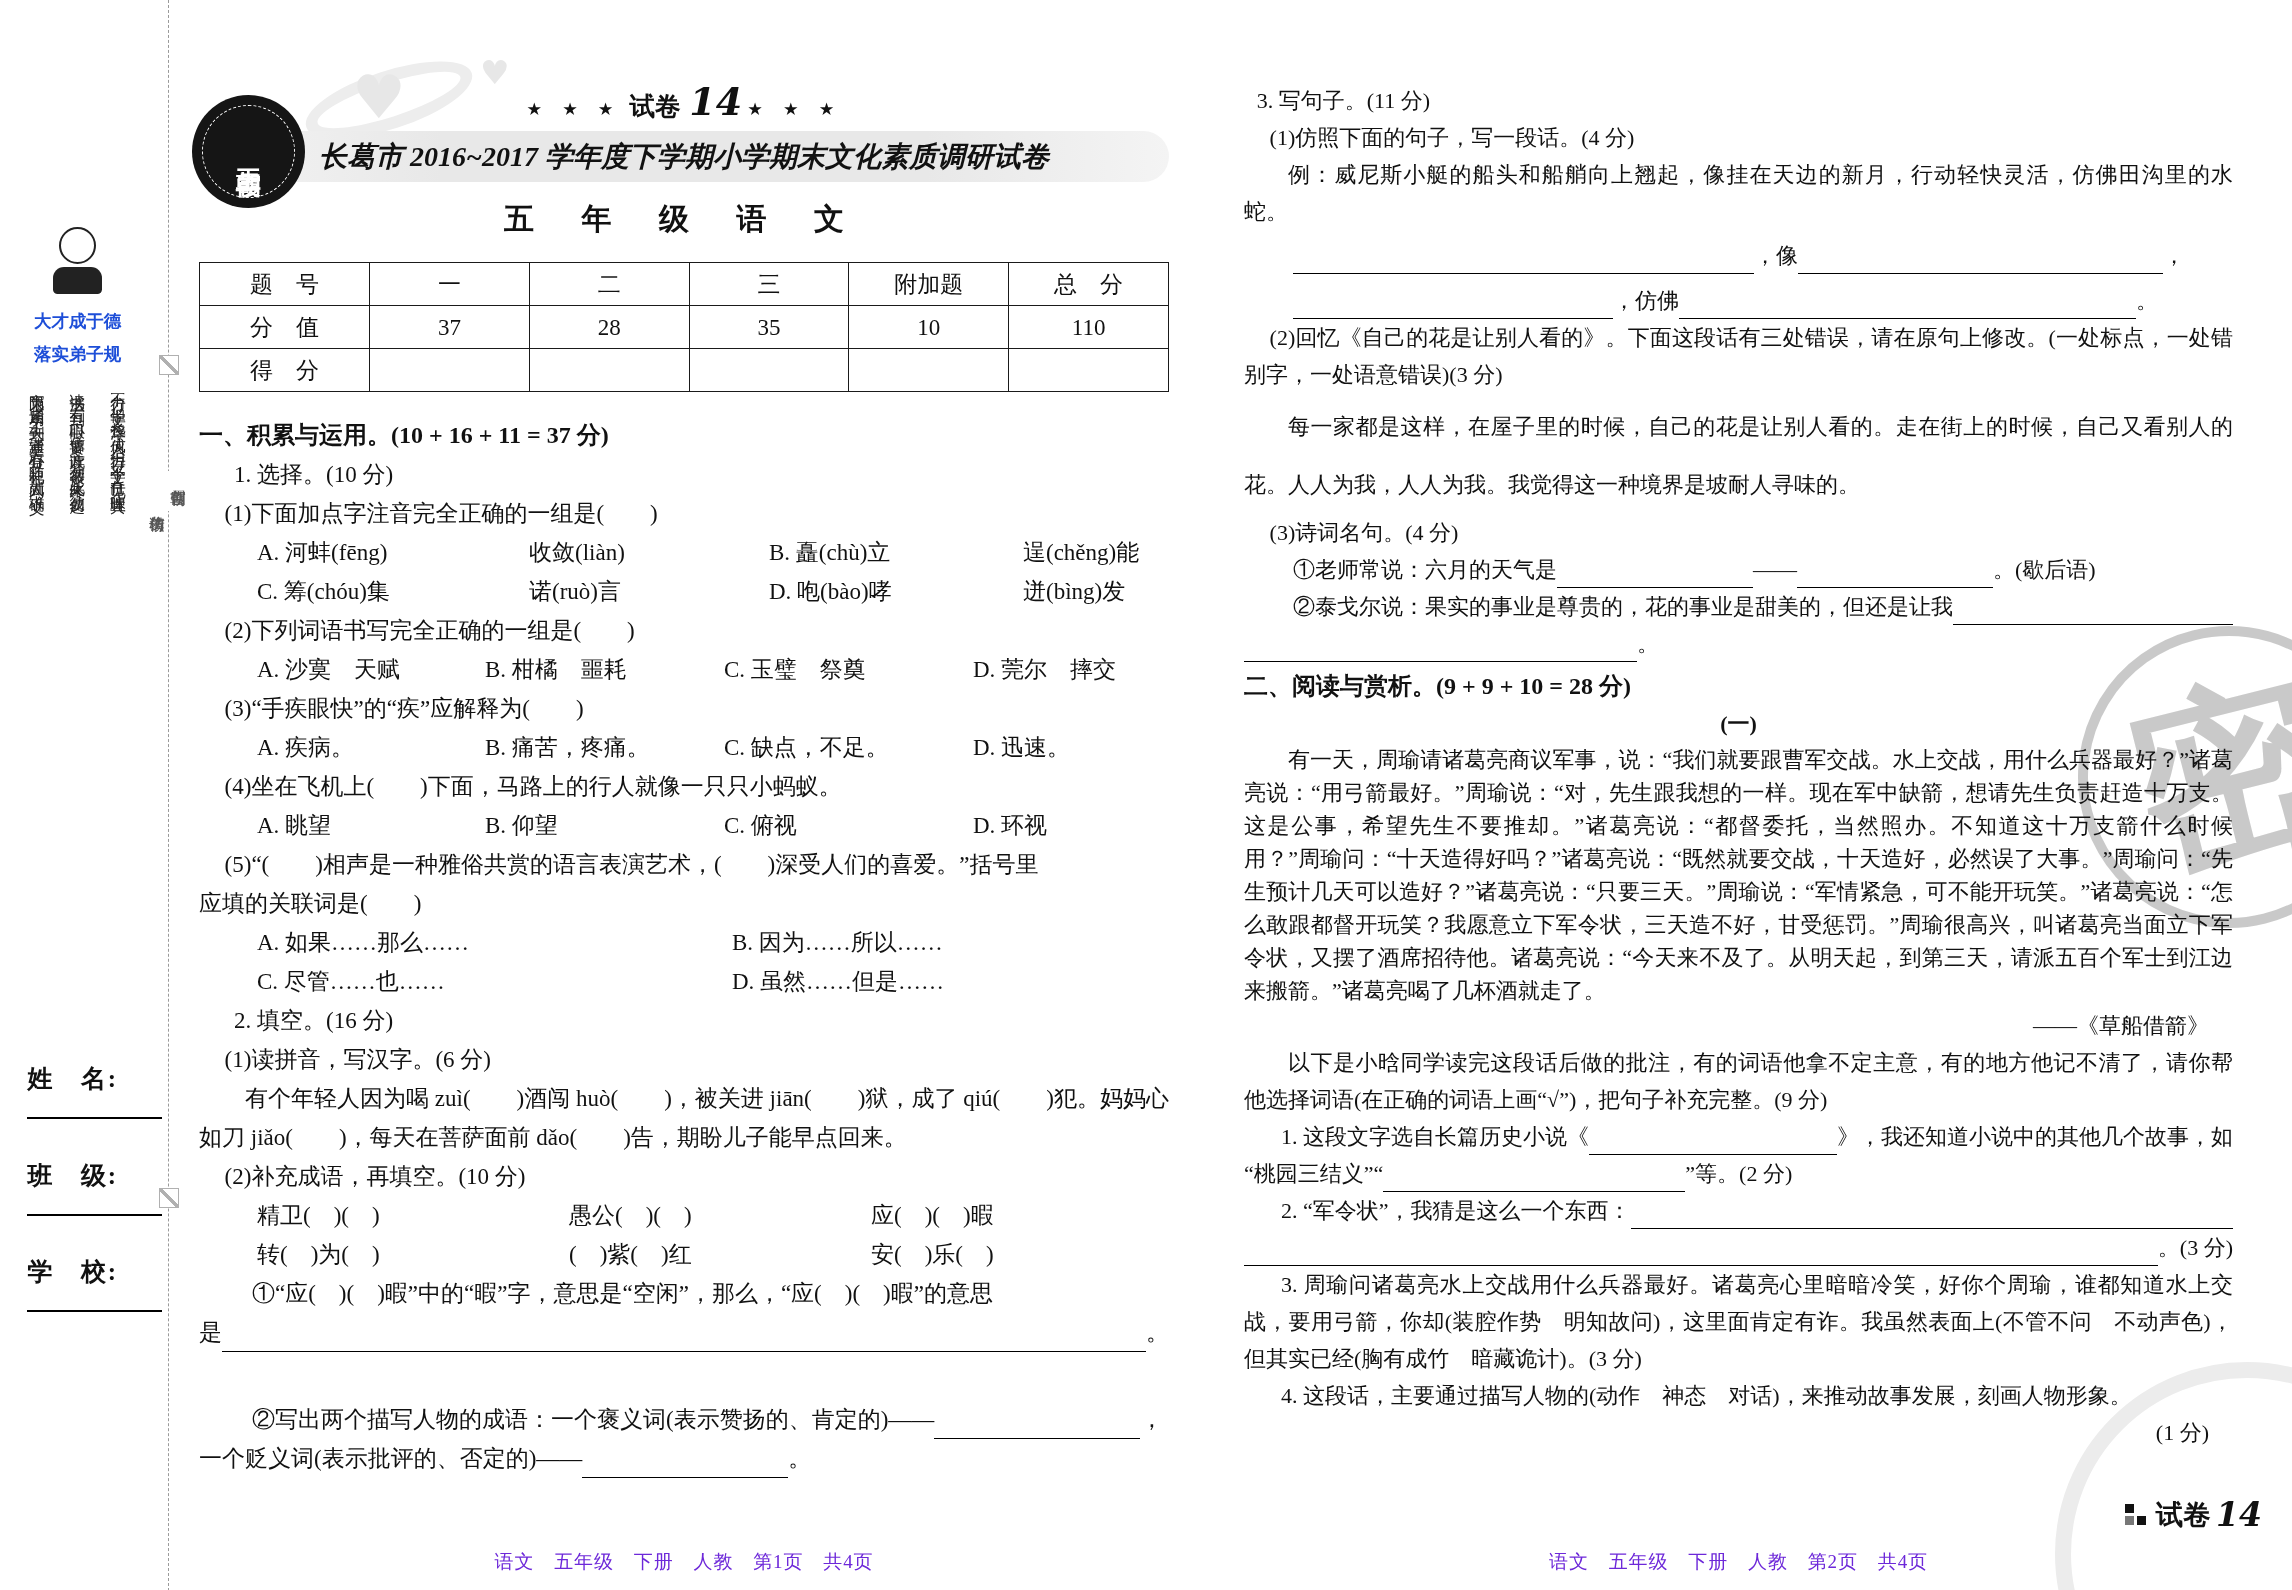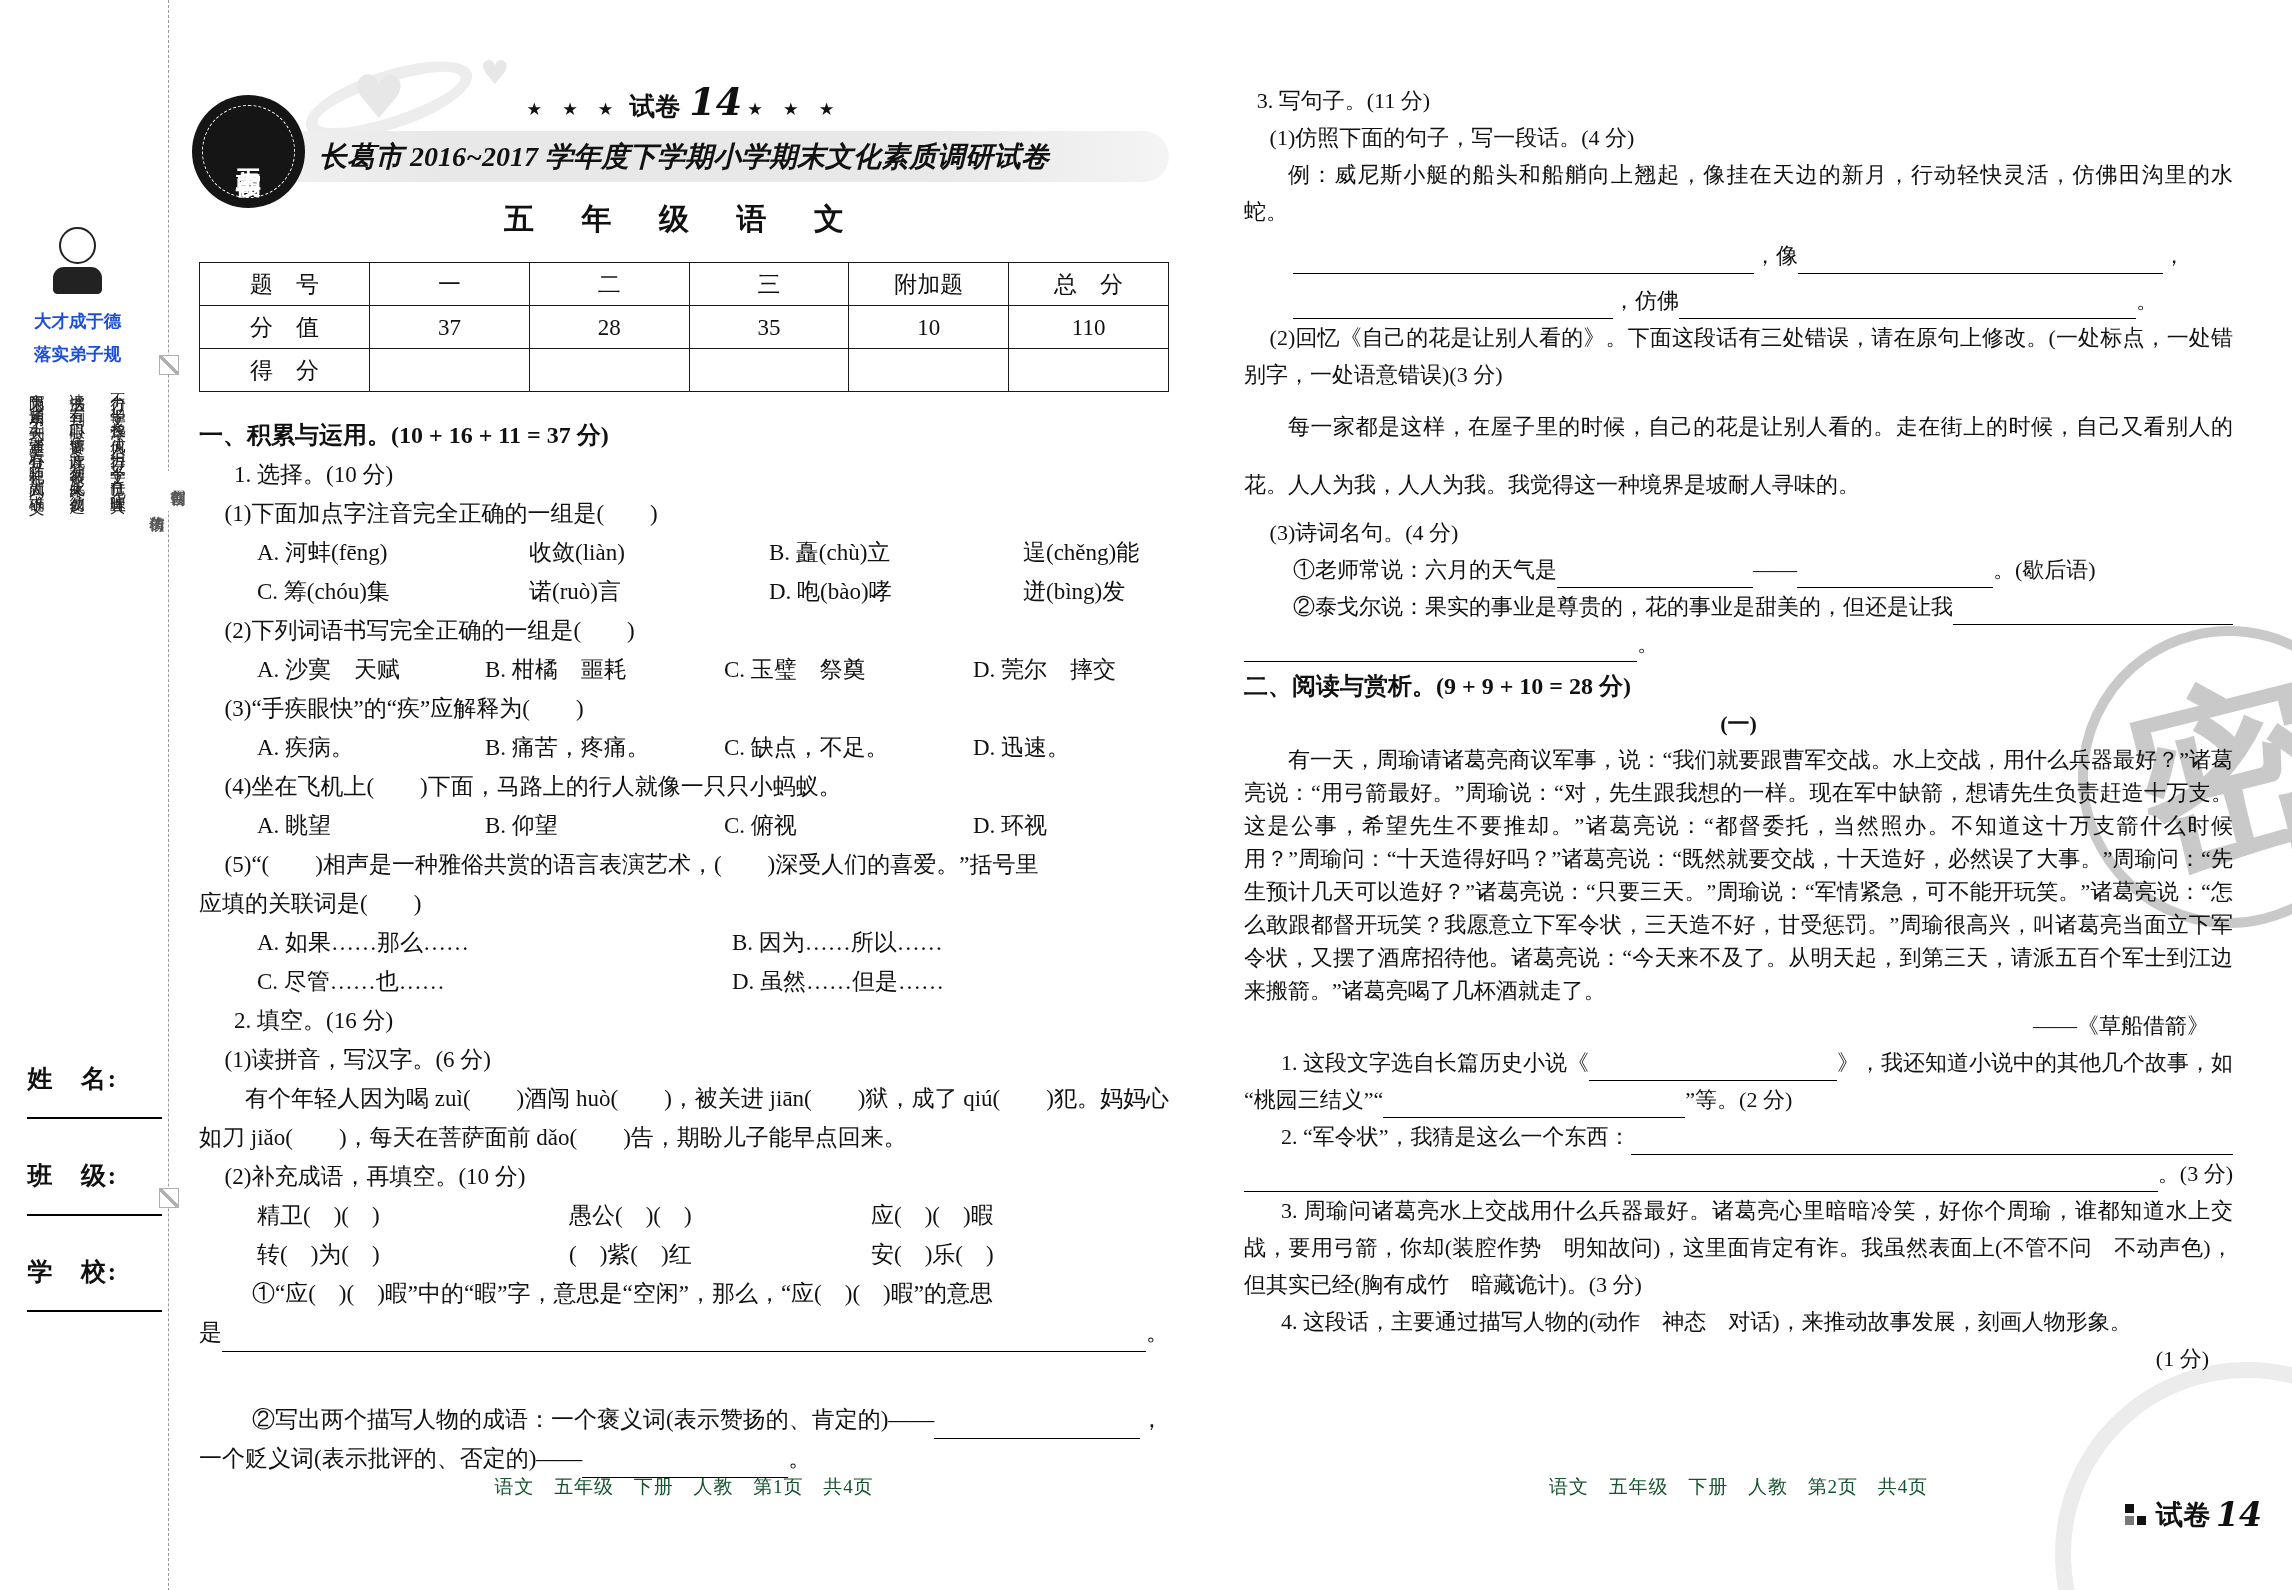--- a/index.html
+++ b/index.html
@@ -86,21 +86,21 @@
   .bline { display:flex; align-items:flex-end; }
   .bline > span { white-space:nowrap; }
   .bline .blank { vertical-align:baseline; }
   .grow { flex:1 1 auto; }
 
   .wide-gap { line-height:58px; margin-top:5.5px; }
   .passage { line-height:33px; margin-top:1.8px; }
   .center { text-align:center; }
   .right-al { text-align:right; padding-right:24px; }
 
-  .footer { position:absolute; top:1474px; text-align:center; font-size:19px; letter-spacing:0.9px; color:#14532d; }
+  .footer { position:absolute; top:1549px; text-align:center; font-size:19px; letter-spacing:0.9px; color:#6d28d9; }
   .footer-left { left:199px; width:970px; }
   .footer-right { left:1244px; width:989px; }
 
   .corner { position:absolute; right:31px; top:1495px; font-size:27.4px; font-weight:bold; display:flex; align-items:center; }
   .corner-icon { position:relative; display:inline-block; width:22px; height:22px; margin-right:9.1px; }
   .corner-icon::before { content:""; position:absolute; width:9.1px; height:9.1px; background:#111; top:0; left:0;
     box-shadow:12px 12px 0 #111, 0 12px 0 #777; }
   .corner .corner-num { font-style:italic; font-family:"DejaVu Serif",serif; font-size:33px; margin-left:5.5px; }
 </style>
 </head>
@@ -348,20 +348,21 @@
     </div>
     <div class="bline">
       <span class="blank" style="width:393px"></span>
       <span>。</span>
     </div>
 
     <div class="line bold" style="margin-top:5.5px; font-size:24px;">二、阅读与赏析。(9 + 9 + 10 = 28 分)</div>
     <div class="line center bold">(一)</div>
     <div class="para passage">有一天，周瑜请诸葛亮商议军事，说：“我们就要跟曹军交战。水上交战，用什么兵器最好？”诸葛亮说：“用弓箭最好。”周瑜说：“对，先生跟我想的一样。现在军中缺箭，想请先生负责赶造十万支。这是公事，希望先生不要推却。”诸葛亮说：“都督委托，当然照办。不知道这十万支箭什么时候用？”周瑜问：“十天造得好吗？”诸葛亮说：“既然就要交战，十天造好，必然误了大事。”周瑜问：“先生预计几天可以造好？”诸葛亮说：“只要三天。”周瑜说：“军情紧急，可不能开玩笑。”诸葛亮说：“怎么敢跟都督开玩笑？我愿意立下军令状，三天造不好，甘受惩罚。”周瑜很高兴，叫诸葛亮当面立下军令状，又摆了酒席招待他。诸葛亮说：“今天来不及了。从明天起，到第三天，请派五百个军士到江边来搬箭。”诸葛亮喝了几杯酒就走了。</div>
     <div class="right-al">——《草船借箭》</div>
+    <div class="para">以下是小晗同学读完这段话后做的批注，有的词语他拿不定主意，有的地方他记不清了，请你帮他选择词语(在正确的词语上画“√”)，把句子补充完整。(9 分)</div>
 
     <div class="bline" style="padding-left:37px;">
       <span>1. 这段文字选自长篇历史小说《</span>
       <span class="blank" style="width:265px"></span>
       <span>》，我还知道小说中的其他几个故事，如</span>
     </div>
     <div class="bline">
       <span>“桃园三结义”“</span>
       <span class="blank" style="width:302px"></span>
       <span>”等。(2 分)</span>

